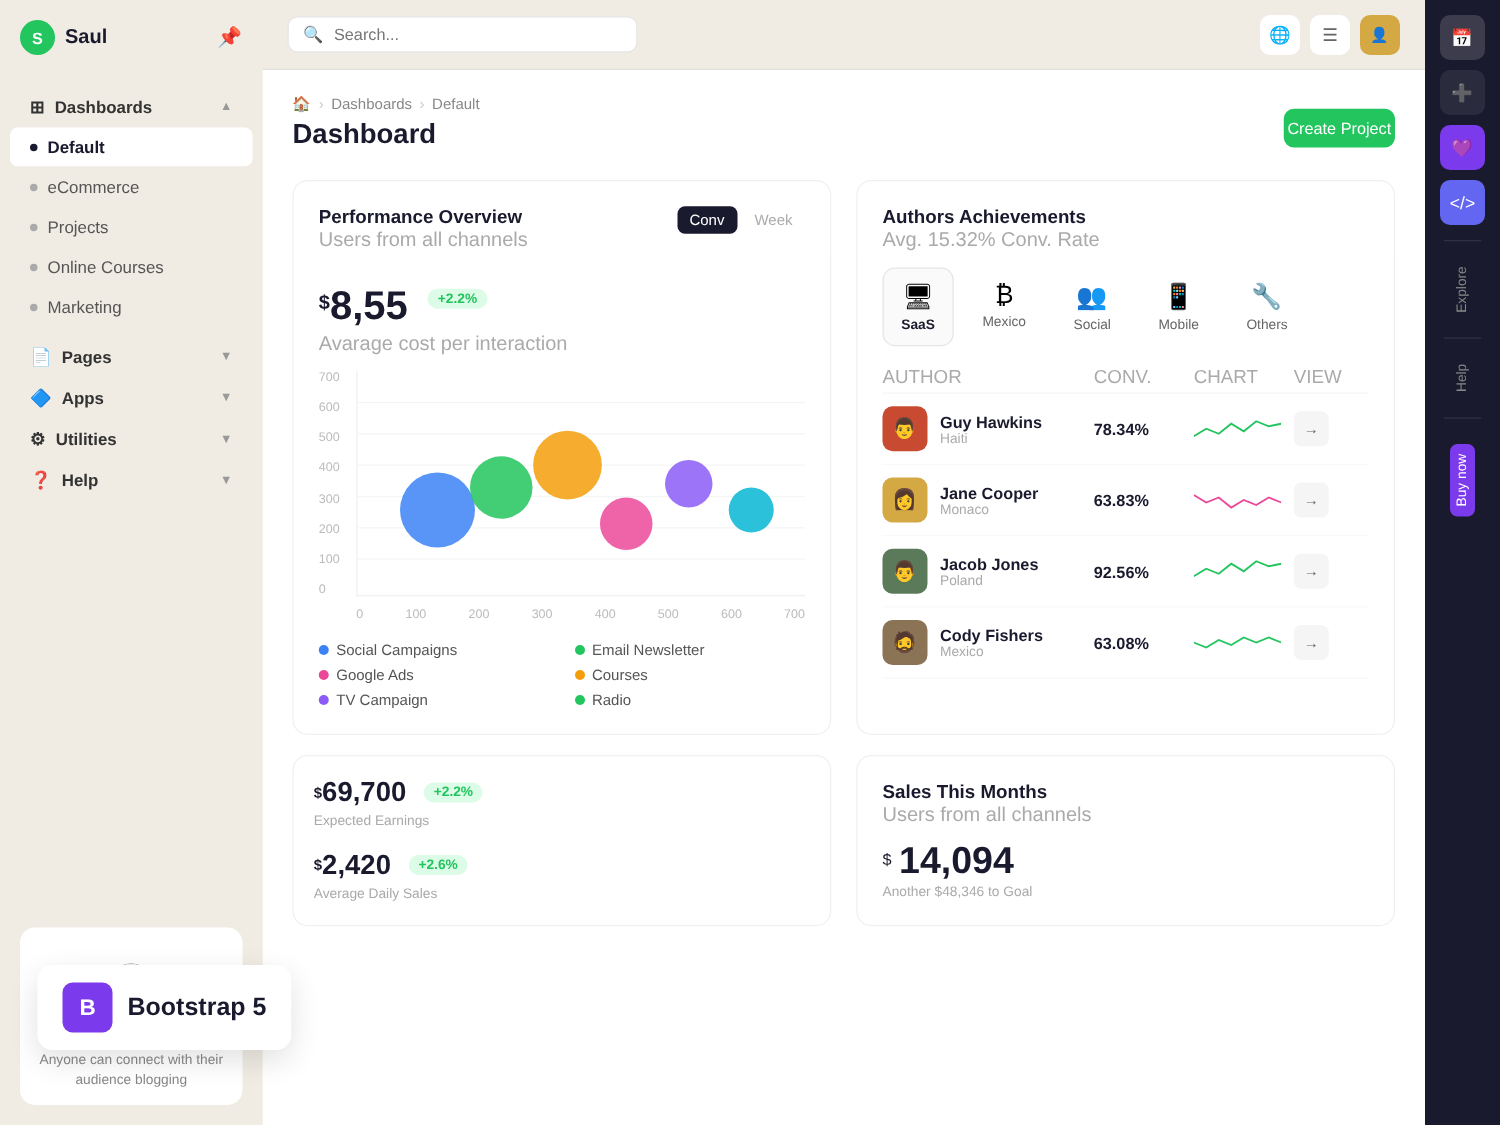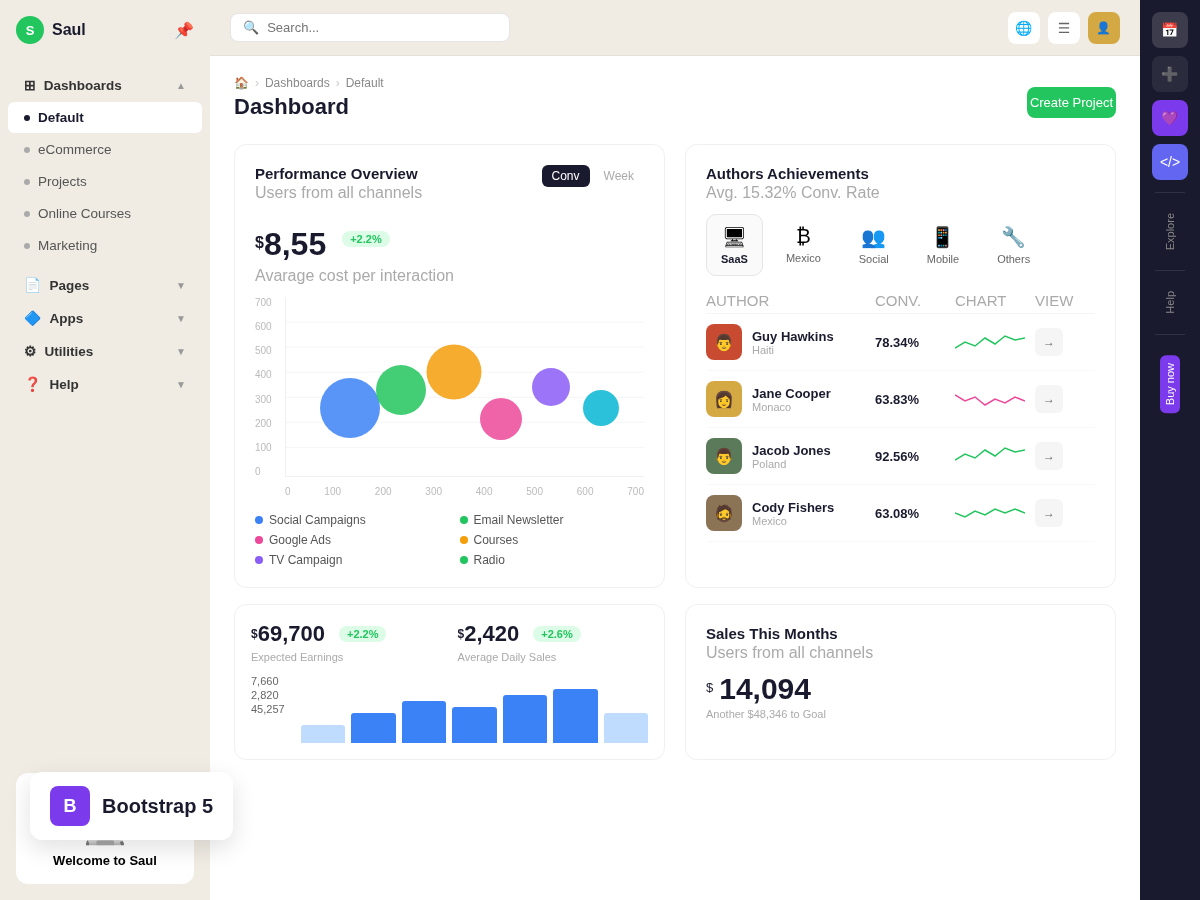--- a/index.html
+++ b/index.html
@@ -180,20 +180,21 @@
       <span style="font-size:14px">❓</span>
       <span>Help</span>
       <span class="chevron">▼</span>
     </div>
   </div>
 
   <div class="sidebar-footer">
     <div class="welcome-card">
       <div class="astronaut">🧑‍🚀</div>
       <div class="welcome-title">Welcome to Saul</div>
+      <div class="welcome-sub">Anyone can connect with their audience blogging</div>
     </div>
   </div>
 </div>
 
 <div class="main-content">
 
   <div class="topbar">
     <div class="search-box">
       <span class="search-icon">🔍</span>
       <input class="search-input" placeholder="Search..." style="">
@@ -413,59 +414,41 @@
             </div>
             <div class="view-btn">→</div>
           </div>
         </div>
       </div>
     </div>
 
     <div class="grid-2col">
 
       <div class="card" style="padding:16px;">
-        <div style="display:grid;grid-template-columns:1fr 1fr;gap:16px;">
+        <div style="display:grid;grid-template-columns:1fr;gap:16px;">
           <div>
             <div style="display:flex;align-items:center;gap:6px;margin-bottom:4px;">
               <span style="font-size:22px;font-weight:700;color:#1a1a2e;">
                 <sup style="font-size:12px;vertical-align:top;margin-top:6px;display:inline-block;">$</sup><span>69,700</span>
               </span>
               <span class="badge-up">+2.2%</span>
             </div>
             <div style="font-size:11px;color:#aaa;">Expected Earnings</div>
           </div>
           <div>
             <div style="display:flex;align-items:center;gap:6px;margin-bottom:4px;">
               <span style="font-size:22px;font-weight:700;color:#1a1a2e;">
                 <sup style="font-size:12px;vertical-align:top;margin-top:6px;display:inline-block;">$</sup><span>2,420</span>
               </span>
               <span class="badge-up">+2.6%</span>
             </div>
             <div style="font-size:11px;color:#aaa;">Average Daily Sales</div>
           </div>
         </div>
 
-        <div style="margin-top:12px;display:flex;gap:16px;">
-          <div style="display:flex;flex-direction:column;gap:2px;font-size:11px;color:#666;">
-            <span>7,660</span>
-            <span>2,820</span>
-            <span>45,257</span>
-          </div>
-          <div style="flex:1;display:flex;flex-direction:column;justify-content:flex-end;">
-            <div class="bar-chart">
-              <div class="bar light" style="height:30%;"></div>
-              <div class="bar" style="height:50%;"></div>
-              <div class="bar" style="height:70%;"></div>
-              <div class="bar" style="height:60%;"></div>
-              <div class="bar" style="height:80%;"></div>
-              <div class="bar" style="height:90%;"></div>
-              <div class="bar light" style="height:50%;"></div>
-            </div>
-          </div>
-        </div>
       </div>
 
       <div class="sales-card">
         <div class="card-title">Sales This Months</div>
         <div class="card-sub">Users from all channels</div>
         <div style="margin-top:10px;display:flex;align-items:flex-start;gap:6px;">
           <sup style="font-size:13px;vertical-align:top;margin-top:8px;color:#1a1a2e;">$</sup>
           <span style="font-size:30px;font-weight:700;color:#1a1a2e;">14,094</span>
         </div>
         <div style="font-size:11px;color:#aaa;margin-top:2px;">Another $48,346 to Goal</div>

